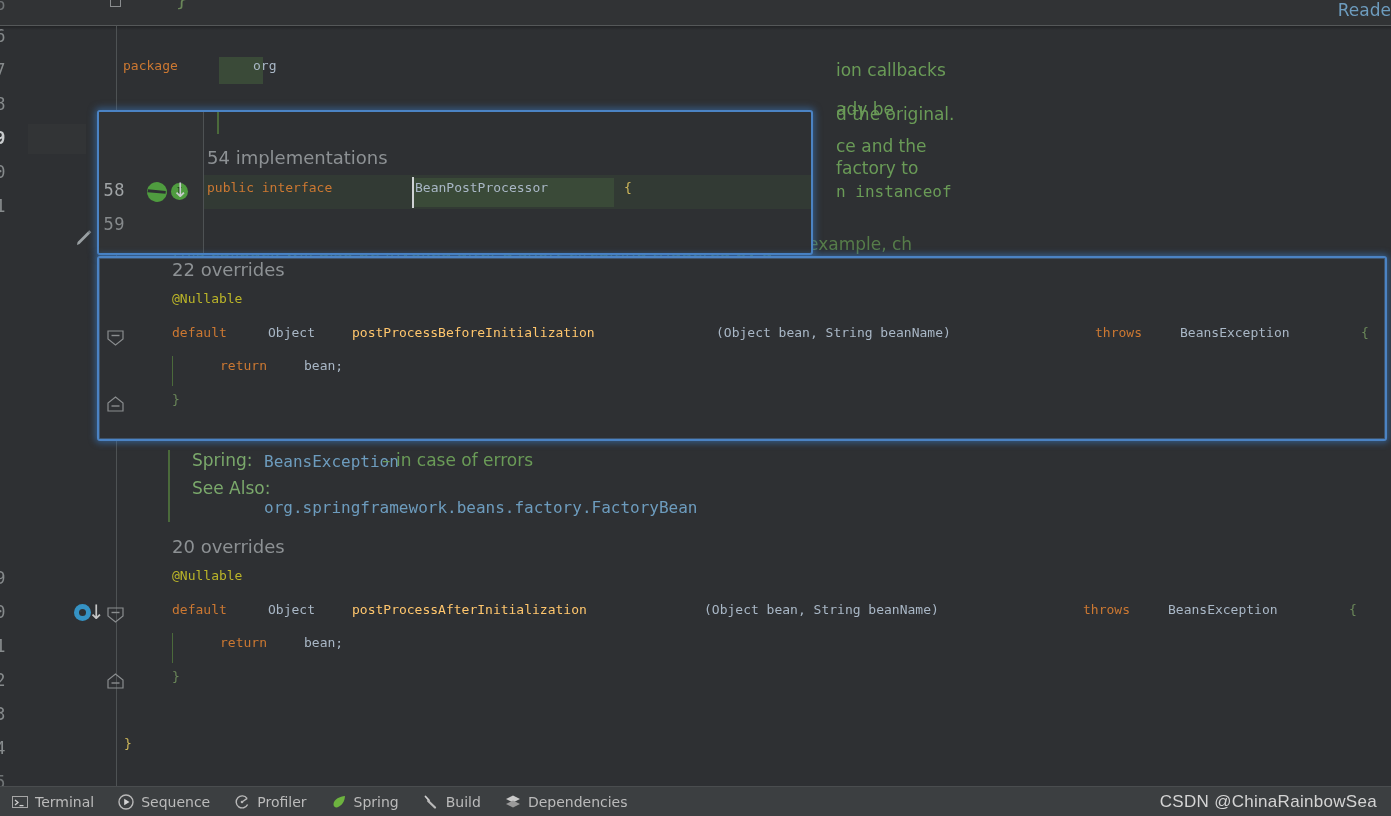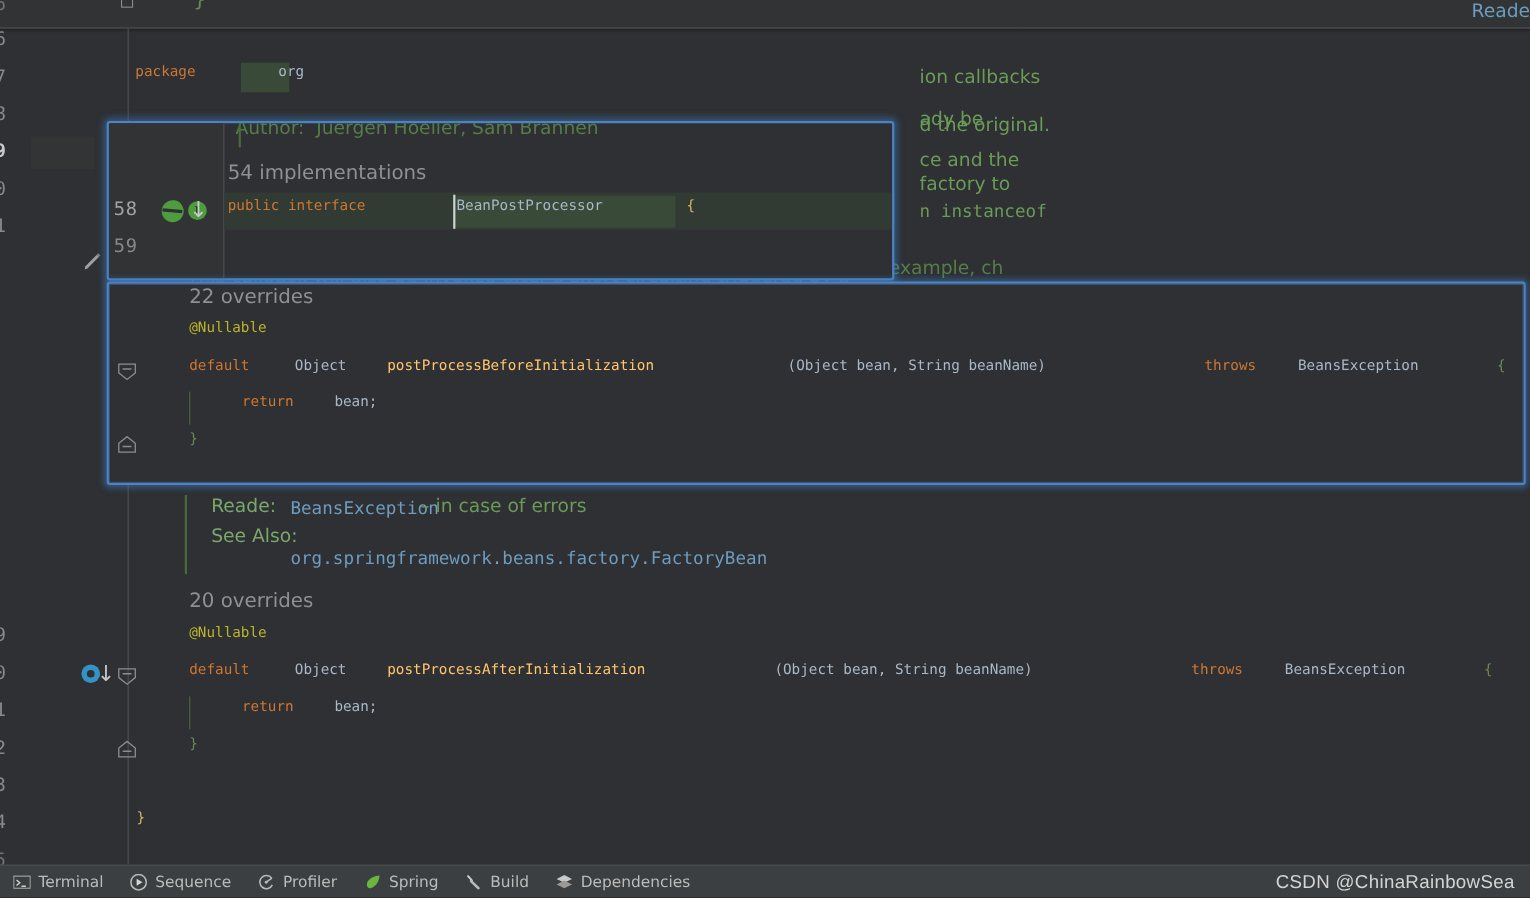--- a/index.html
+++ b/index.html
@@ -302,21 +302,20 @@
     <span class="jdoc" style="left:836px; top:158px;">factory to</span>
     <span class="jdoc jdoc-mono" style="left:836px; top:182px;">n instanceof</span>
 
     <span class="blur-row" style="left:140px; top:234px;">Factory hook that allows for custom modification of new bean instances — for example, ch</span>
     <span class="blur-row" style="left:170px; top:241px;">This callback will also be invoked after a short-circuiting triggered by a</span>
 
     <div class="sticky-popup" style="left:97px; top:110px; width:716px; height:145px;">
       <div class="sp-gutter"></div>
       <div class="sp-current-line" style="top:63px; height:34px;"></div>
 
-      <span class="blur-row" style="left:115px; top:-5px; color:#5d8a4d;">Author:  Juergen Hoeller, Sam Brannen</span>
       <div class="docbar" style="left:118px; top:0px; height:22px; background:#4b6a3b;"></div>
 
       <span class="lnum" style="top:68px; left:-46px; width:72px; color:#a0a4a6;">58</span>
       <span class="lnum" style="top:102px; left:-46px; width:72px; color:#868a8c;">59</span>
 
       <div class="bean-icon" style="left:48px; top:70px;"></div>
       <div class="iface-icon" style="left:72px; top:71px;">I</div>
       <div class="down-arrow" style="left:73px; top:68px; font-size:20px; color:#c8cbcd;">↓</div>
 
       <span class="inlay" style="left:108px; top:35px;">54 implementations</span>
@@ -354,21 +353,21 @@
     </div>
     <div class="fold" style="left:107px; top:396px;">
       <svg width="17" height="16" viewBox="0 0 17 16">
           <path d="M1 15 H16 V7 L8.5 1 L1 7 Z" fill="none" stroke="#8a8d8f" stroke-width="1.2"></path>
           <path d="M4.5 10 H12.5" stroke="#8a8d8f" stroke-width="1.4"></path>
         </svg>
     </div>
 
     <div class="docbar" style="left:168px; top:450px; height:72px;"></div>
 
-    <span class="jdoc jdoc-label" style="left:192px; top:450px;">Reade:</span>
+    <span class="jdoc jdoc-label" style="left:192px; top:450px;">Spring:</span>
     <span class="jdoc jdoc-mono jdoc-link" style="left:264px; top:452px;">BeansException</span>
     <span class="jdoc" style="left:382px; top:450px;">– in case of errors</span>
 
     <span class="jdoc jdoc-label" style="left:192px; top:478px;">See Also:</span>
     <span class="jdoc jdoc-mono jdoc-link" style="left:264px; top:498px;">org.springframework.beans.factory.FactoryBean</span>
 
     <span class="inlay" style="left:172px; top:536px;">20 overrides</span>
     <span class="code ann" style="left:172px; top:568px;">@Nullable</span>
 
     <span class="code kw" style="left:172px; top:602px;">default</span>

